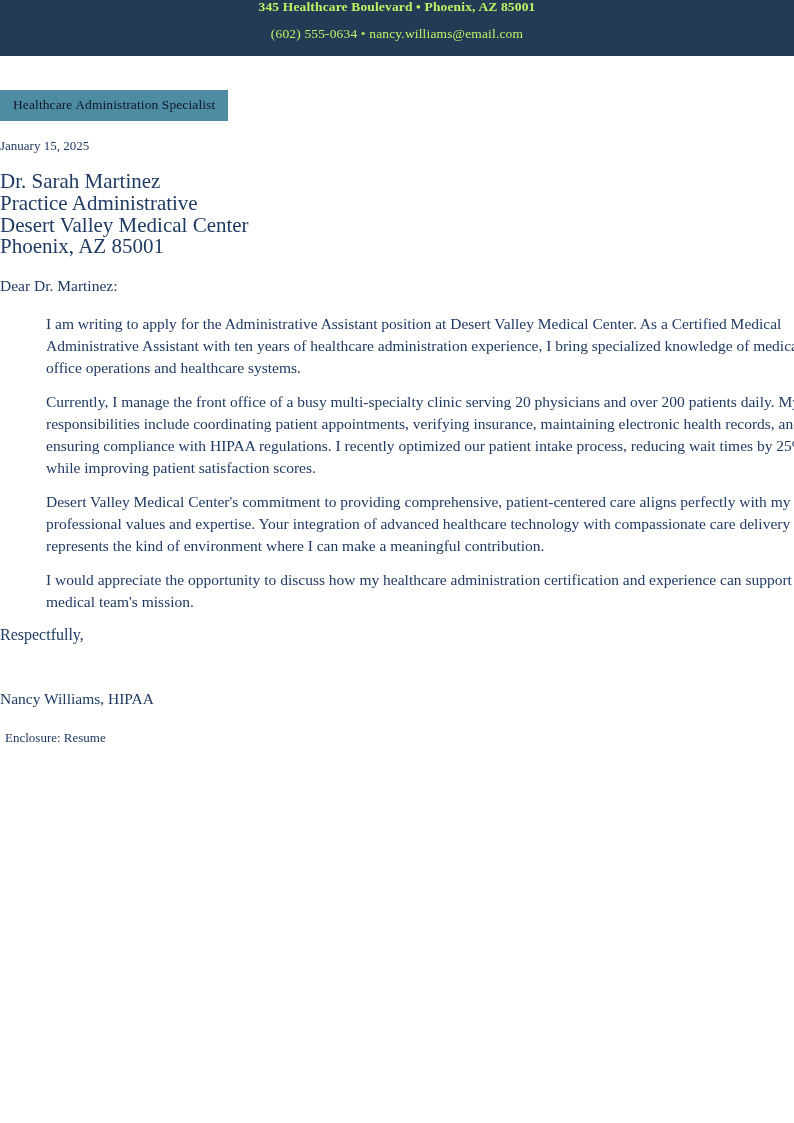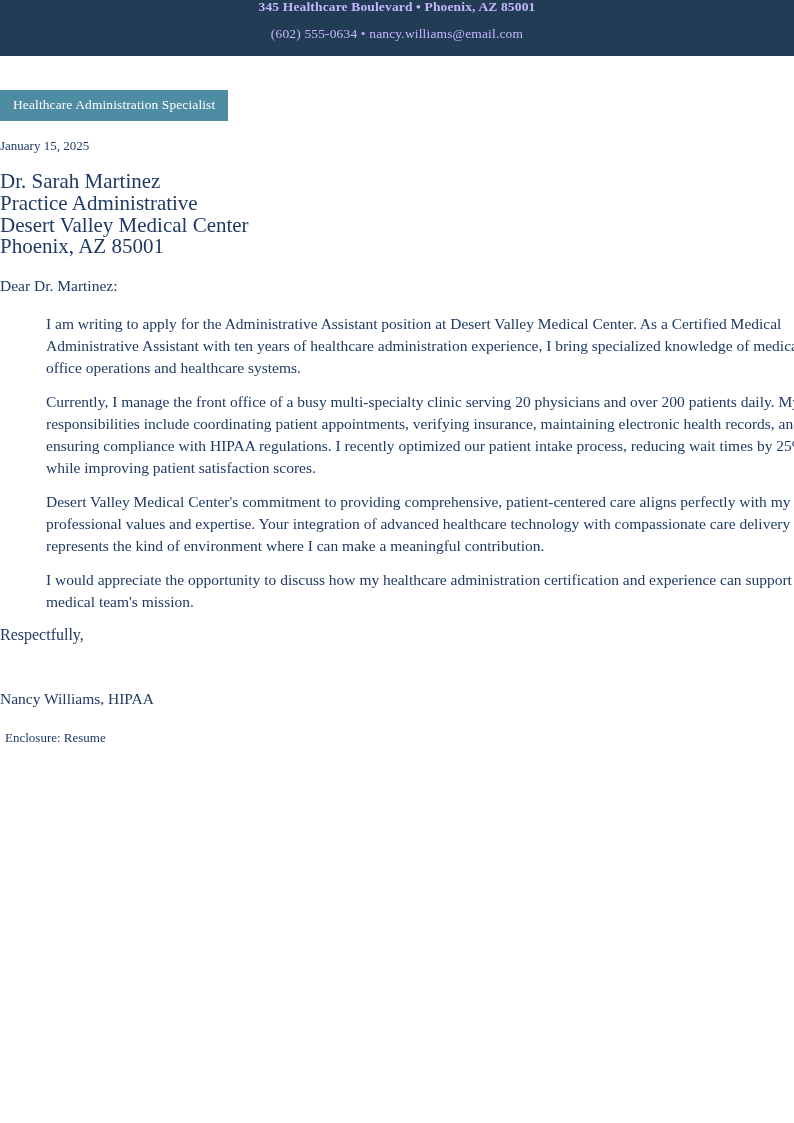--- a/index.html
+++ b/index.html
@@ -30,21 +30,21 @@
     height: 56px;
     box-sizing: border-box;
     padding: 0;
     display: flex;
     flex-direction: column;
     justify-content: flex-start;
     align-items: center;
     overflow: hidden;
   }
   .contact-line {
-    color: #c4b5fd;
+    color: #bef264;
     font-size: 13.5px;
     line-height: 1.0;
     letter-spacing: .15px;
     margin: 0;
     white-space: nowrap;
   }
   .contact-line.first {
     padding-top: 0px;
     margin-top: 0px;
     font-weight: bold;
@@ -58,21 +58,21 @@
     padding: 0;
     box-sizing: border-box;
   }
 
   .role-badge-wrap {
     padding-top: 34px;
   }
   .role-badge {
     display: inline-block;
     background: #4d8ca3;
-    color: #ffffff;
+    color: #0f172a;
     font-size: 13.5px;
     line-height: 1;
     padding: 8px 13px 9px 13px;
     letter-spacing: .1px;
     white-space: nowrap;
   }
 
   .letter-date {
     font-size: 13px;
     line-height: 1.2;

